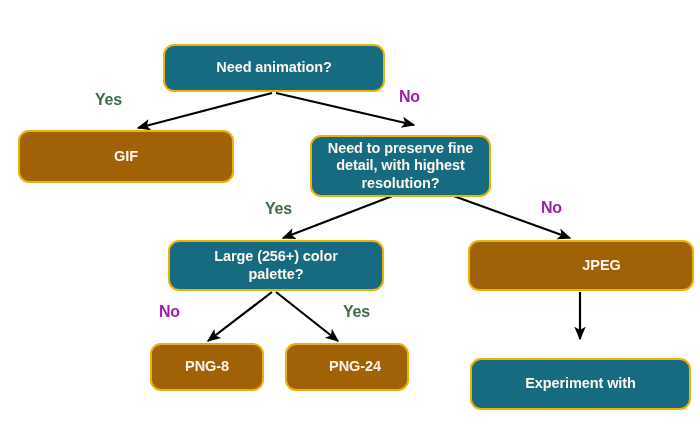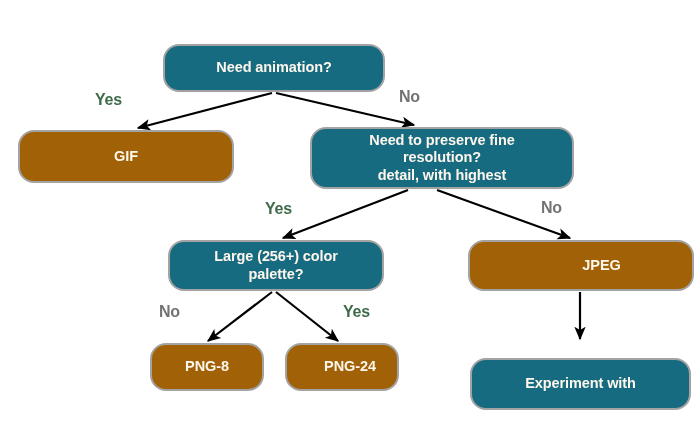--- a/index.html
+++ b/index.html
@@ -11,22 +11,22 @@
     position: relative;
     width: 700px;
     height: 436px;
     background: #ffffff;
     overflow: hidden;
     font-family: "Liberation Sans", sans-serif;
   }
   .node {
     position: absolute;
     box-sizing: border-box;
-    border: 2px solid #a3a3a3;
-    border-radius: 16px;
+    border: 2px solid #eab308;
+    border-radius: 11px;
     display: flex;
     align-items: center;
     justify-content: center;
     text-align: center;
     font-weight: bold;
     font-size: 14.5px;
     line-height: 1.18;
     letter-spacing: -0.1px;
     color: #fdf6ec;
     padding: 2px 6px;
@@ -40,21 +40,21 @@
   .edge-label {
     position: absolute;
     font-family: "Liberation Sans", sans-serif;
     font-size: 16px;
     font-weight: bold;
     letter-spacing: -0.2px;
     z-index: 4;
     white-space: nowrap;
   }
   .edge-label.yes { color: #3f6b4a; }
-  .edge-label.no  { color: #737373; }
+  .edge-label.no  { color: #a21caf; }
 
   svg.connectors {
     position: absolute;
     left: 0;
     top: 0;
     width: 700px;
     height: 436px;
     z-index: 1;
     pointer-events: none;
   }
@@ -85,44 +85,44 @@
       <div class="node decision" style="left: 163px; top: 44px; width: 222px; height: 48px;">
         <div class="lines">
           <span>Need animation?</span>
         </div>
       </div>
       <div class="node terminal" style="left: 18px; top: 130px; width: 216px; height: 53px;">
         <div class="lines">
           <span>GIF</span>
         </div>
       </div>
-      <div class="node decision" style="left: 310px; top: 127px; width: 264px; height: 62px;">
+      <div class="node decision" style="left: 310px; top: 135px; width: 181px; height: 62px;">
         <div class="lines">
           <span>Need to preserve fine</span>
+          <span>detail, with highest</span>
           <span>resolution?</span>
-          <span>detail, with highest</span>
         </div>
       </div>
       <div class="node decision" style="left: 168px; top: 240px; width: 216px; height: 51px;">
         <div class="lines">
           <span>Large (256+) color</span>
           <span>palette?</span>
         </div>
       </div>
       <div class="node terminal" style="left: 468px; top: 240px; width: 226px; height: 51px; padding-left: 47px;">
         <div class="lines">
           <span>JPEG</span>
         </div>
       </div>
       <div class="node terminal" style="left: 150px; top: 343px; width: 114px; height: 48px;">
         <div class="lines">
           <span>PNG-8</span>
         </div>
       </div>
-      <div class="node terminal" style="left: 285px; top: 343px; width: 114px; height: 48px; padding-left: 22px;">
+      <div class="node terminal" style="left: 285px; top: 343px; width: 124px; height: 48px; padding-left: 22px;">
         <div class="lines">
           <span>PNG-24</span>
         </div>
       </div>
       <div class="node decision" style="left: 470px; top: 341px; width: 221px; height: 52px; margin-top: 17px;">
         <div class="lines">
           <span>Experiment with</span>
         </div>
       </div>
     </div>

